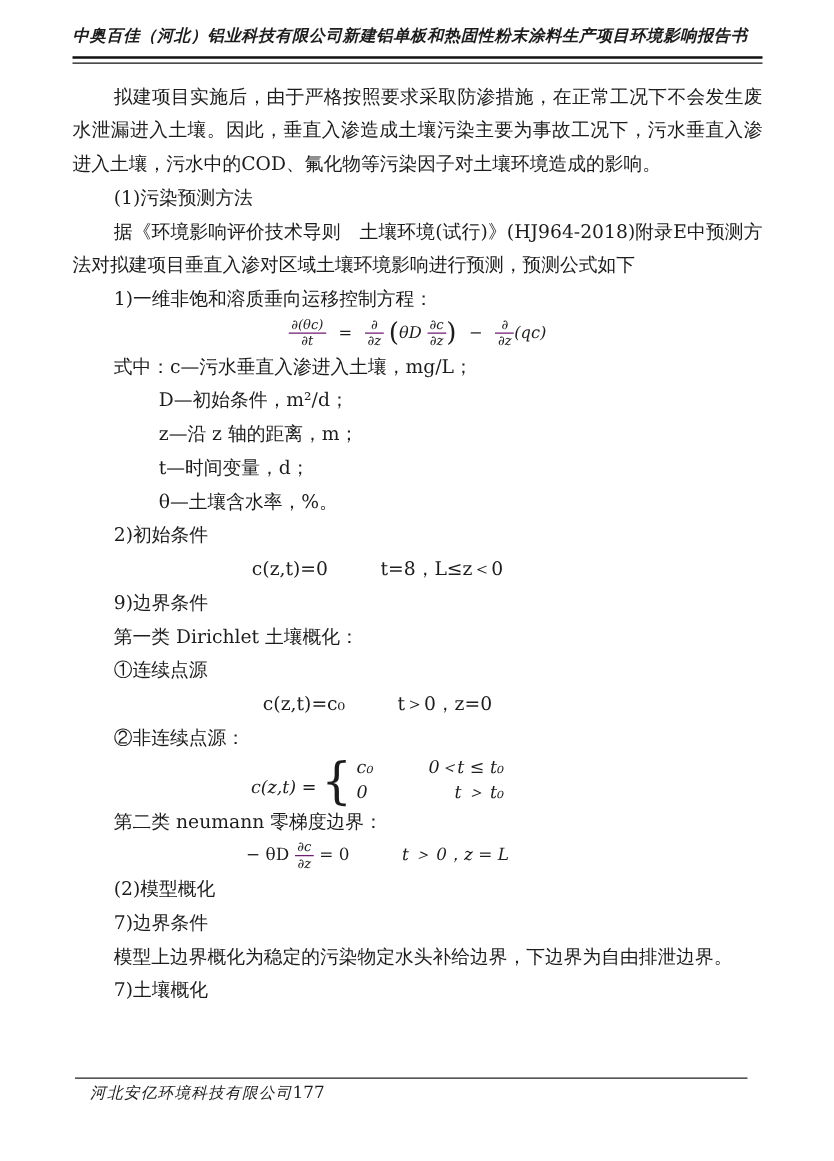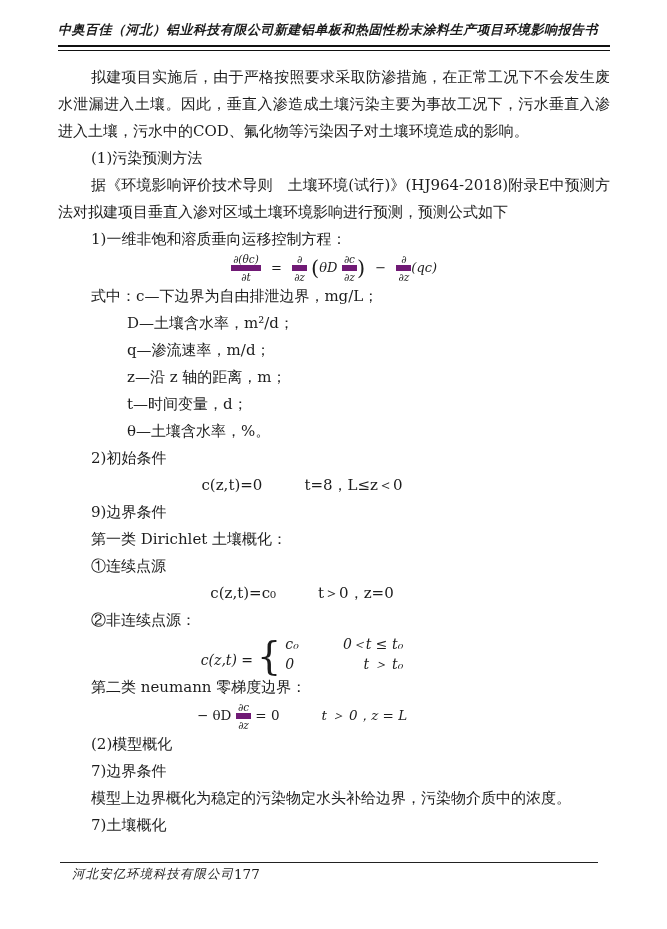--- a/index.html
+++ b/index.html
@@ -40,21 +40,21 @@
     font-family:"DejaVu Serif","Liberation Serif",serif;
     line-height:27px;
   }
   .shift-left{padding-right:64px;}
   .f-var{font-style:italic;}
   .frac{
     display:inline-block;vertical-align:middle;
     text-align:center;font-size:10.5px;line-height:1.15;
     font-style:italic;
   }
-  .frac .num{display:block;border-bottom:6px solid #701a75;padding:0 2px;}
+  .frac .num{display:block;border-bottom:1px solid #701a75;padding:0 2px;}
   .frac .den{display:block;padding:0 2px;}
   .bigp{font-size:21px;font-style:normal;vertical-align:middle;line-height:1;}
   .f-main{font-size:13px;}
   .f-cond{margin-left:42px;}
   .f-small-gap{margin-left:6px;margin-right:6px;}
   .pw{display:inline-flex;align-items:flex-end;vertical-align:middle;font-size:14px;}
   .pw-lhs{font-style:italic;margin-right:4px;}
   .brace{
     font-size:38px;line-height:1;font-weight:400;
     display:inline-block;transform:scaleY(1.05);
@@ -99,23 +99,22 @@
     <div class="formula f-main">
       <span class="frac"><span class="num">∂(θc)</span><span class="den">∂t</span></span>
       <span class="f-small-gap">=</span>
       <span class="frac"><span class="num">∂</span><span class="den">∂z</span></span>
       <span class="bigp">(</span><span class="f-var">θD</span>
       <span class="frac"><span class="num">∂c</span><span class="den">∂z</span></span><span class="bigp">)</span>
       <span class="f-small-gap">−</span>
       <span class="frac"><span class="num">∂</span><span class="den">∂z</span></span><span class="f-var">(qc)</span>
     </div>
 
-    <p class="line indent1">式中：c—下边界为自由排泄边界，mg/L；</p>
-    <p class="line sym">D—土壤含水率，m²/d；</p>
-    <p class="line sym">q—渗流速率，m/d；</p>
+    <p class="line indent1">式中：c—污水垂直入渗进入土壤，mg/L；</p>
+    <p class="line sym">D—初始条件，m²/d；</p>
     <p class="line sym">z—沿 z 轴的距离，m；</p>
     <p class="line sym">t—时间变量，d；</p>
     <p class="line sym">θ—土壤含水率，%。</p>
 
     <p class="line indent1">2)初始条件</p>
 
     <div class="formula shift-left">
       <span>c(z,t)=0</span><span class="f-cond">t=8，L≤z＜0</span>
     </div>
 
@@ -149,21 +148,21 @@
     <p class="line indent1">第二类 neumann 零梯度边界：</p>
 
     <div class="formula shift-left neu">
       <span>− θD</span>
       <span class="frac"><span class="num">∂c</span><span class="den">∂z</span></span>
       <span>= 0</span><span class="f-cond f-var">t ＞ 0，z = L</span>
     </div>
 
     <p class="line indent1">(2)模型概化</p>
     <p class="line indent1">7)边界条件</p>
-    <p class="line indent1">模型上边界概化为稳定的污染物定水头补给边界，污染物介质中的浓度。</p>
+    <p class="line indent1">模型上边界概化为稳定的污染物定水头补给边界，下边界为自由排泄边界。</p>
     <p class="line indent1">7)土壤概化</p>
 
   </div>
 
   <div class="footer">
     <div class="footer-rule"></div>
     <div class="footer-row">
       <span class="footer-company">河北安亿环境科技有限公司</span>
       <span class="footer-pagenum">177</span>
     </div>

